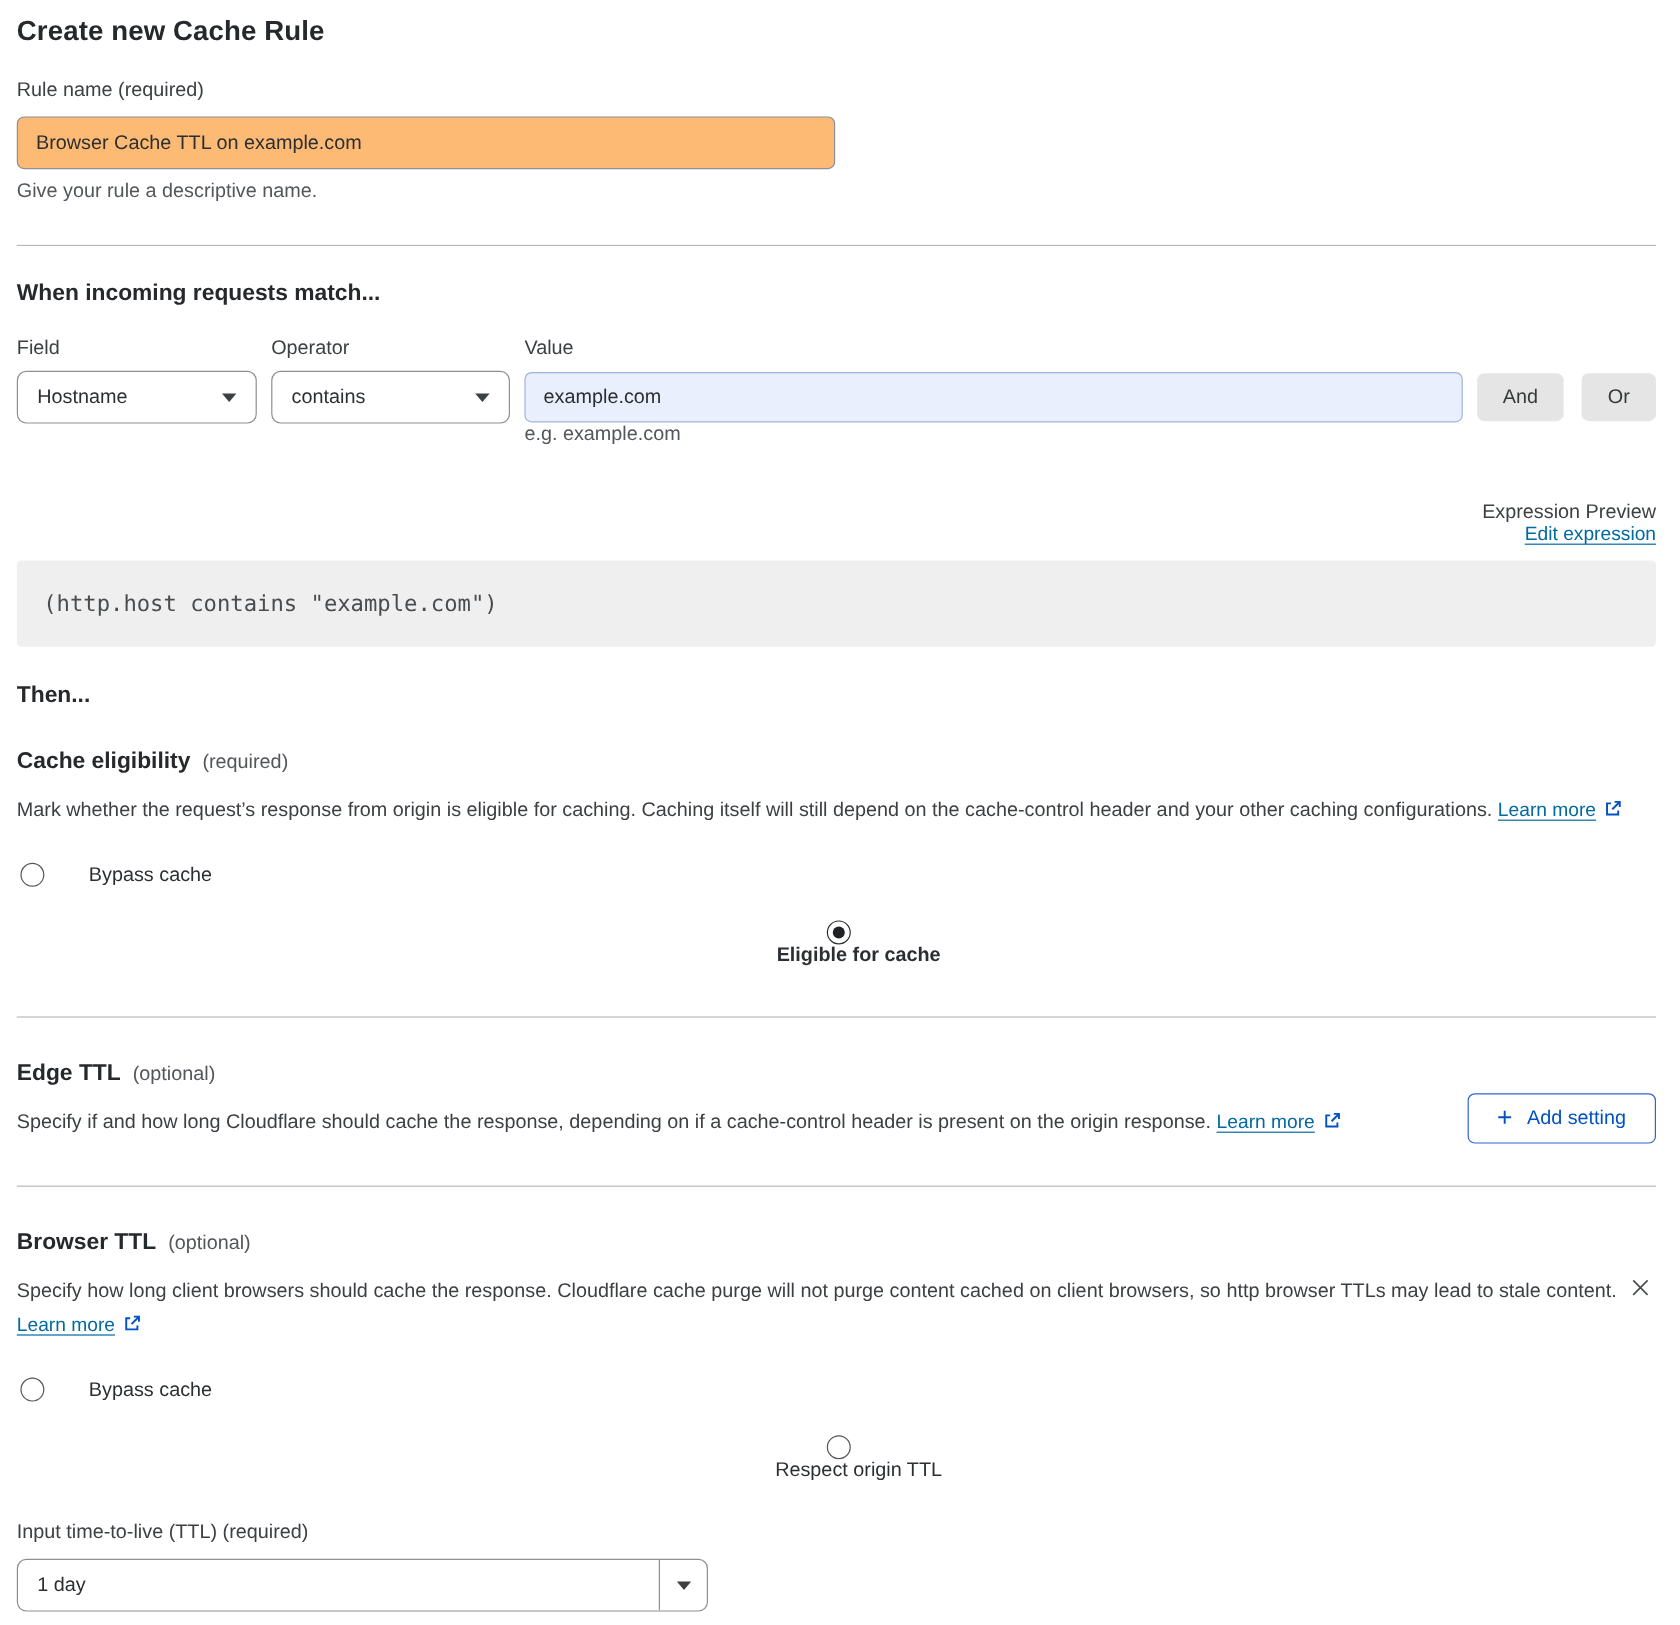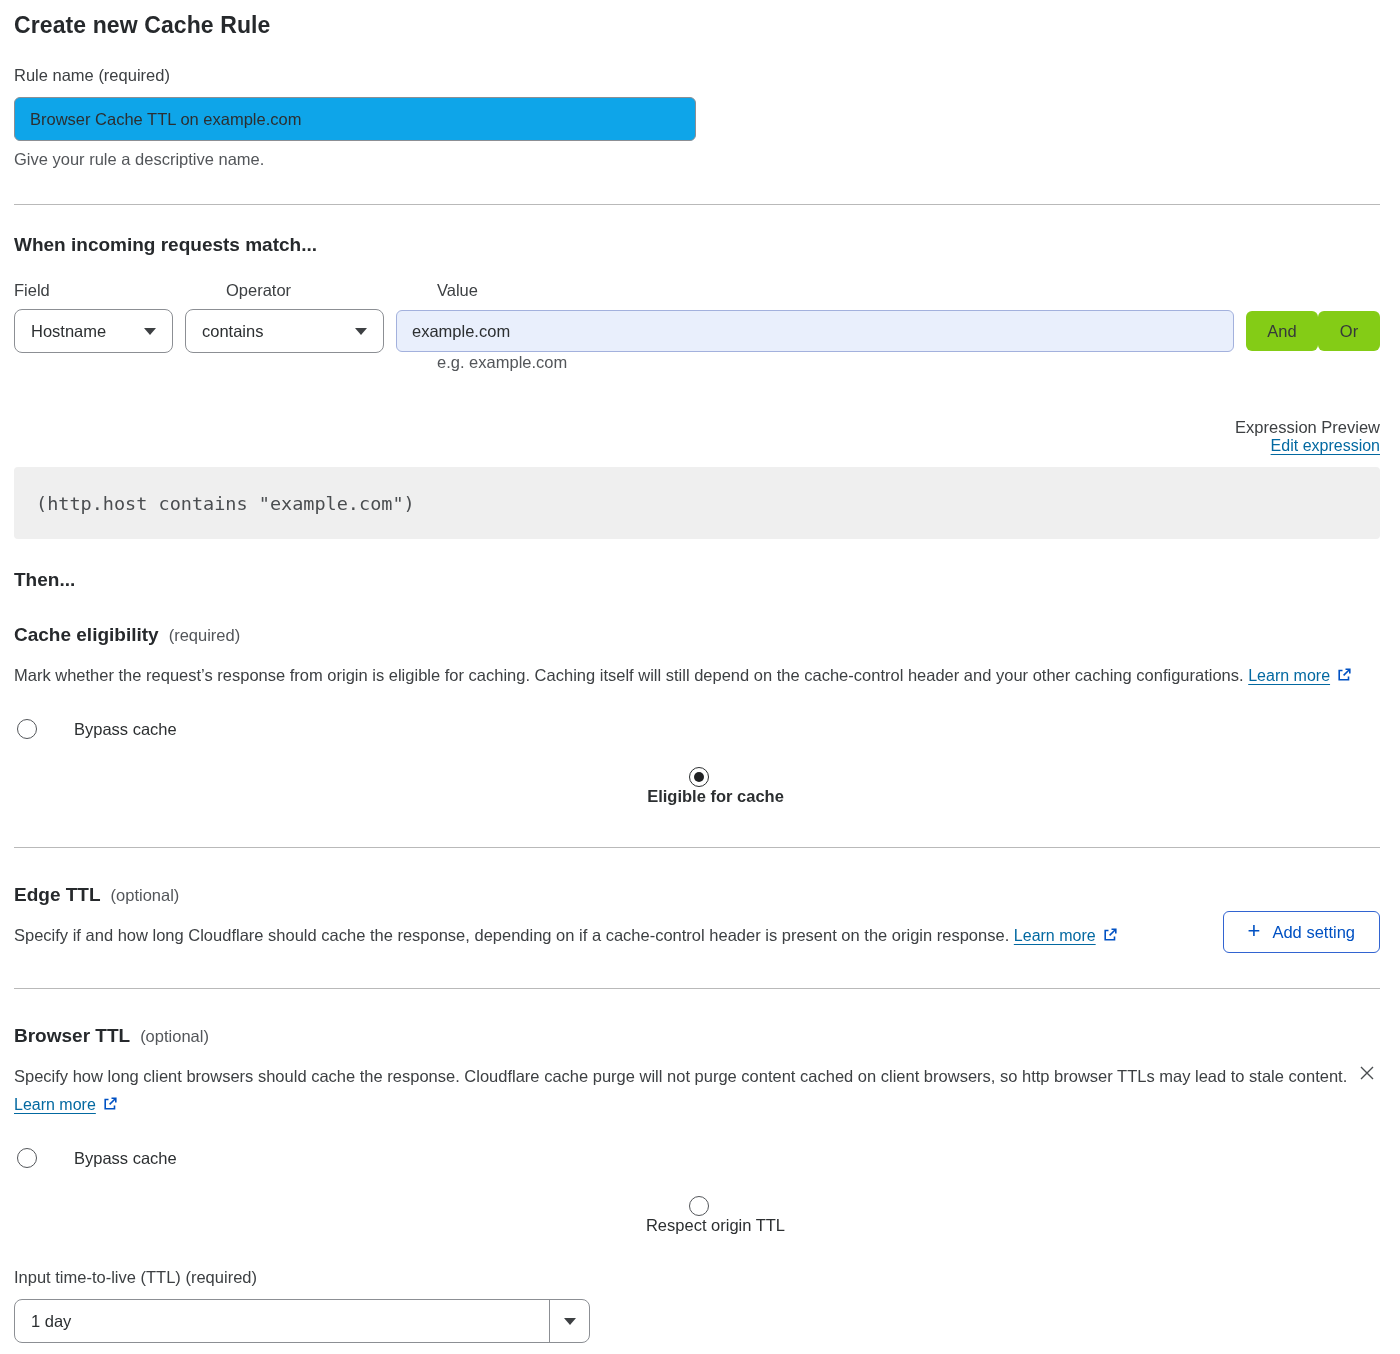--- a/index.html
+++ b/index.html
@@ -30,21 +30,21 @@
   .text-input {
     margin-top: 12px;
     width: 682px;
     height: 44px;
     border: 1px solid #8c8f94;
     border-radius: 6px;
     padding: 0 15px;
     font-size: 16.5px;
     font-family: "Liberation Sans", sans-serif;
     color: #2c2f31;
-    background: #0ea5e9;
+    background: #fdba74;
     outline: none;
     display: block;
   }
   .help-text {
     margin-top: 9px;
     font-size: 16.5px;
     color: #53565a;
   }
   .divider {
     border: none;
@@ -77,21 +77,21 @@
     border-radius: 8px;
     background: #fff;
     display: flex;
     align-items: center;
     justify-content: space-between;
     padding: 0 16px;
     font-size: 16.5px;
     color: #2c2f31;
     cursor: pointer;
   }
-  .select-field { width: 159px; margin-right: 12px; }
+  .select-field { width: 200px; margin-right: 12px; }
   .select-operator { width: 199px; margin-right: 12px; }
   .caret-down {
     width: 0; height: 0;
     border-left: 6px solid transparent;
     border-right: 6px solid transparent;
     border-top: 7px solid #3d4043;
   }
   .value-input {
     flex: 1;
     height: 42px;
@@ -103,28 +103,28 @@
     font-size: 16.5px;
     font-family: "Liberation Sans", sans-serif;
     color: #2c2f31;
     outline: none;
   }
   .gray-btn {
     height: 40px;
     margin-top: 2px;
     border: none;
     border-radius: 6px;
-    background: #84cc16;
+    background: #e5e5e5;
     color: #36393a;
     font-size: 16.5px;
     font-family: "Liberation Sans", sans-serif;
     cursor: pointer;
   }
   .and-btn { width: 72px; margin-left: 12px; }
-  .or-btn  { width: 62px; }
+  .or-btn  { width: 62px; margin-left: 15px; }
   .value-help {
     margin-top: 0;
     margin-left: 423px;
     font-size: 16.5px;
     color: #53565a;
   }
   .expr-row {
     display: flex;
     justify-content: space-between;
     align-items: flex-end;

